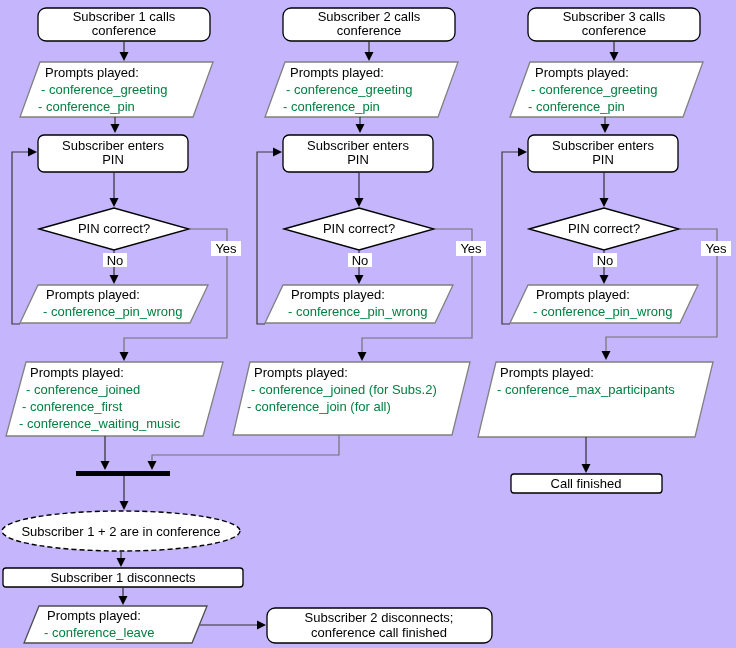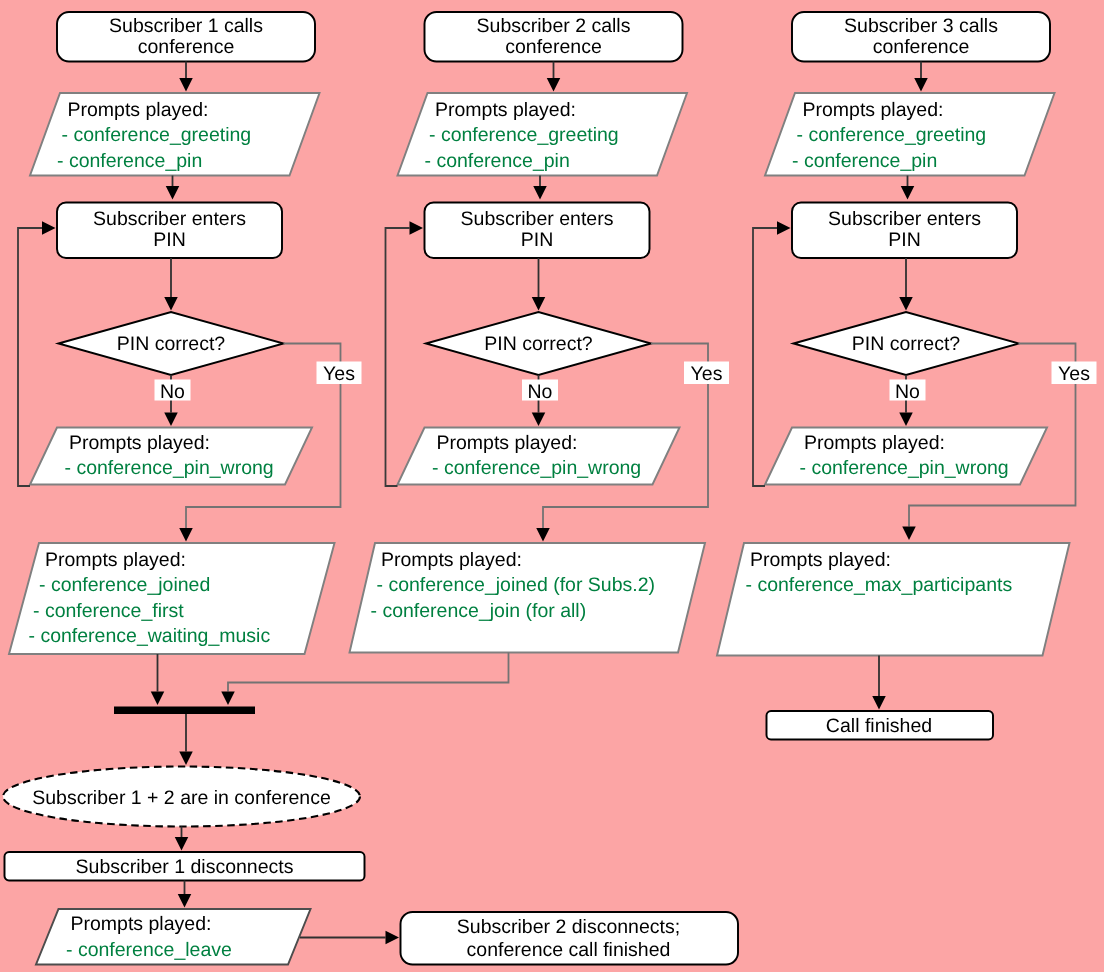--- a/index.html
+++ b/index.html
@@ -1,16 +1,16 @@
 <!DOCTYPE html>
 <html><head>
 <meta charset="utf-8">
 <style>
   html,body{margin:0;padding:0;background:#fff;}
-  .stage{width:736px;height:648px;position:relative;background:#fca5a5;text-align:right;}
+  .stage{width:736px;height:648px;position:relative;background:#c4b5fd;text-align:right;}
   svg{display:block;}
   text{font-family:"Liberation Sans","DejaVu Sans",sans-serif;font-size:13px;}
   .tc{text-anchor:middle;}
   .box{fill:#fff;stroke:#000;stroke-width:1.3;}
   .para{fill:#fff;stroke:#808080;stroke-width:1.3;}
   .para-dark{fill:#fff;stroke:#4d4d4d;stroke-width:1.3;}
   .conn{fill:none;stroke:#303030;stroke-width:1.2;}
   .elbow{fill:none;stroke:#737373;stroke-width:1.2;}
   .loop{fill:none;stroke:#3a3a3a;stroke-width:1.2;}
   .ah{fill:#000;stroke:none;}

